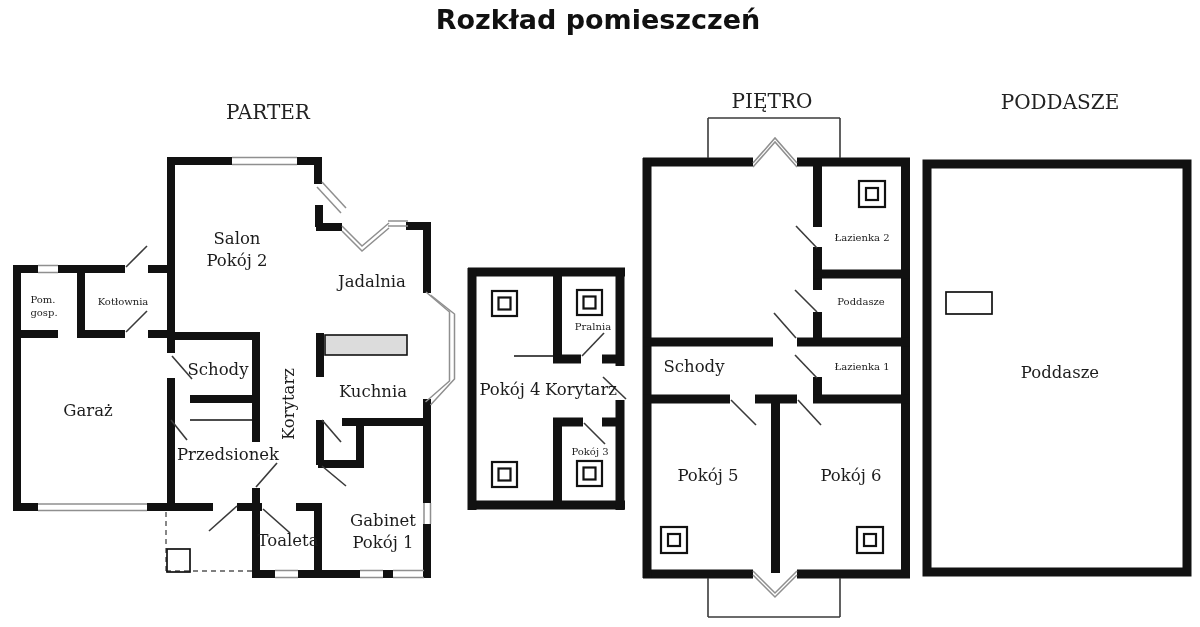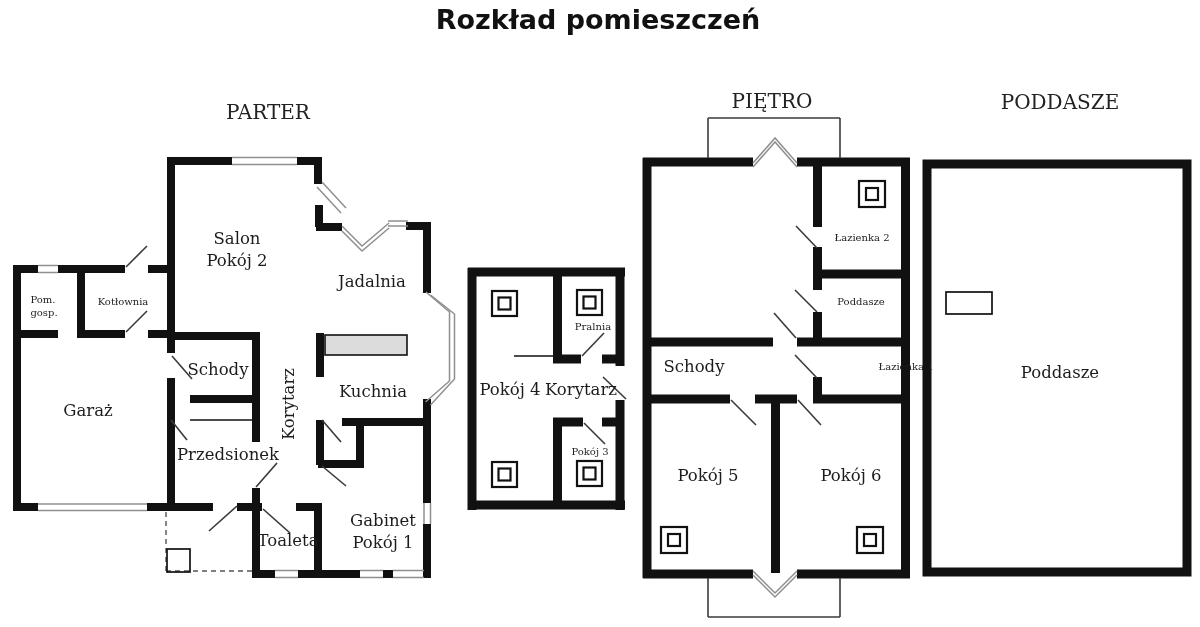--- a/index.html
+++ b/index.html
@@ -261,19 +261,19 @@
 Pokój 1</div>
 
   <div class="lbl small" style="left:593px;top:327px;">Pralnia</div>
   <div class="lbl" style="left:510px;top:390px;">Pokój 4</div>
   <div class="lbl" style="left:581px;top:390px;">Korytarz</div>
   <div class="lbl small" style="left:590px;top:452px;">Pokój 3</div>
 
   <div class="lbl small" style="left:862px;top:238px;">Łazienka 2</div>
   <div class="lbl small" style="left:861px;top:302px;">Poddasze</div>
   <div class="lbl" style="left:694px;top:367px;">Schody</div>
-  <div class="lbl small" style="left:862px;top:367px;margin-left:44px;">Łazienka 1</div>
+  <div class="lbl small" style="left:862px;top:367px;">Łazienka 1</div>
   <div class="lbl" style="left:708px;top:476px;">Pokój 5</div>
   <div class="lbl" style="left:851px;top:476px;text-align:center;">Pokój 6</div>
 
   <div class="lbl" style="left:1060px;top:373px;">Poddasze</div>
 
 </div>
 
 </body></html>

